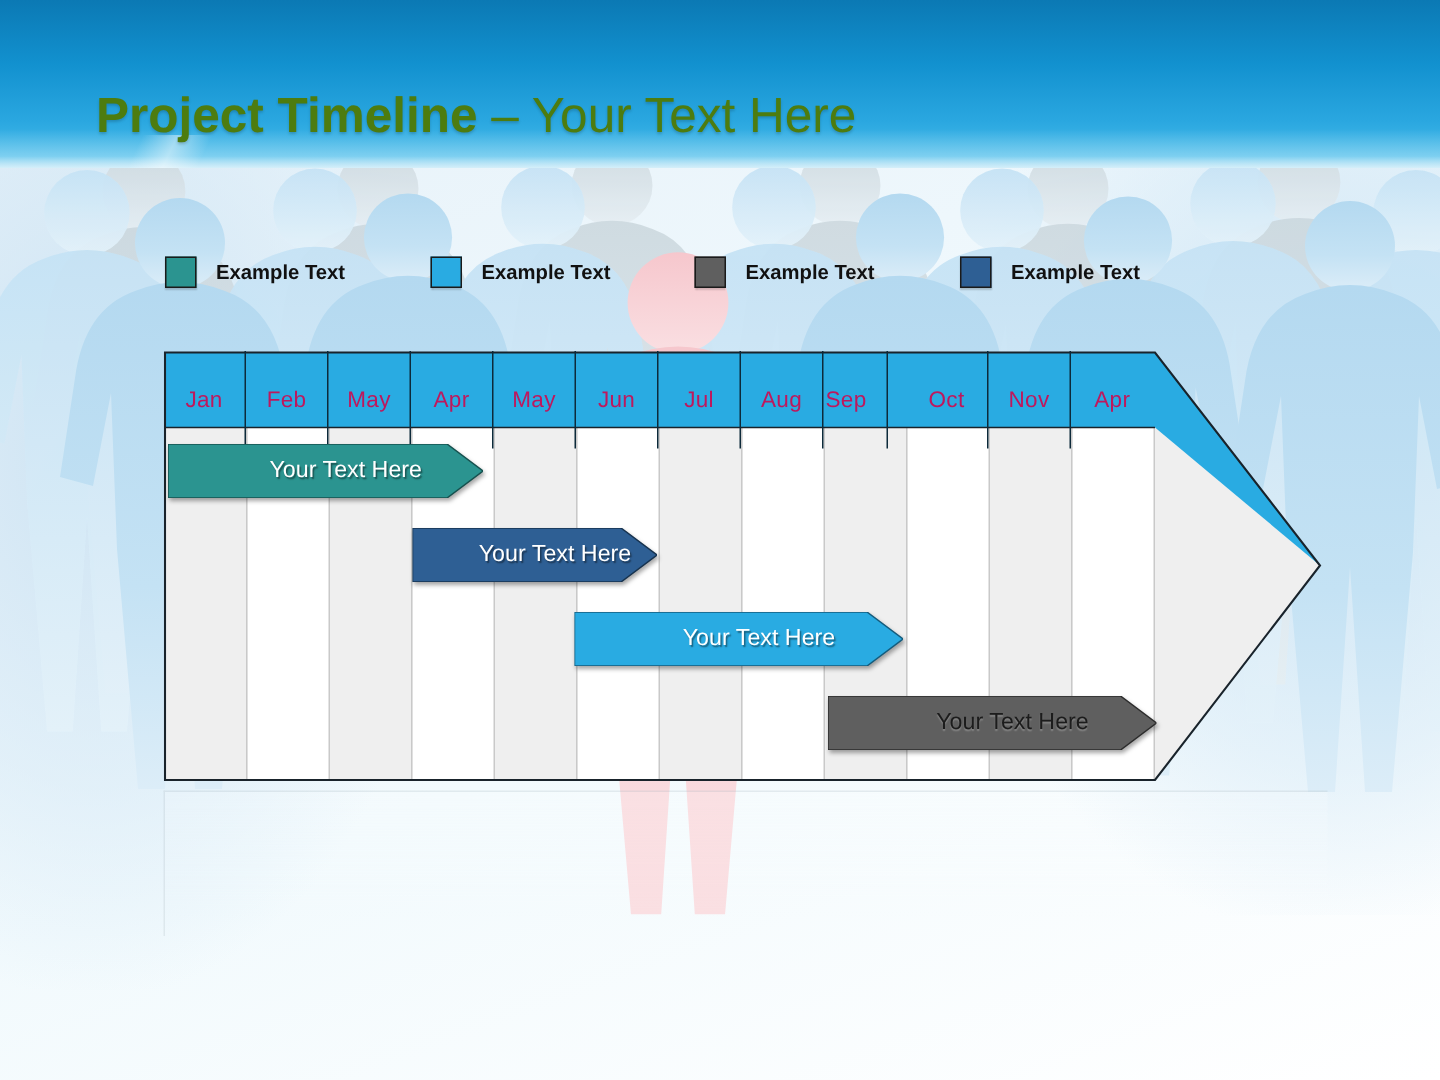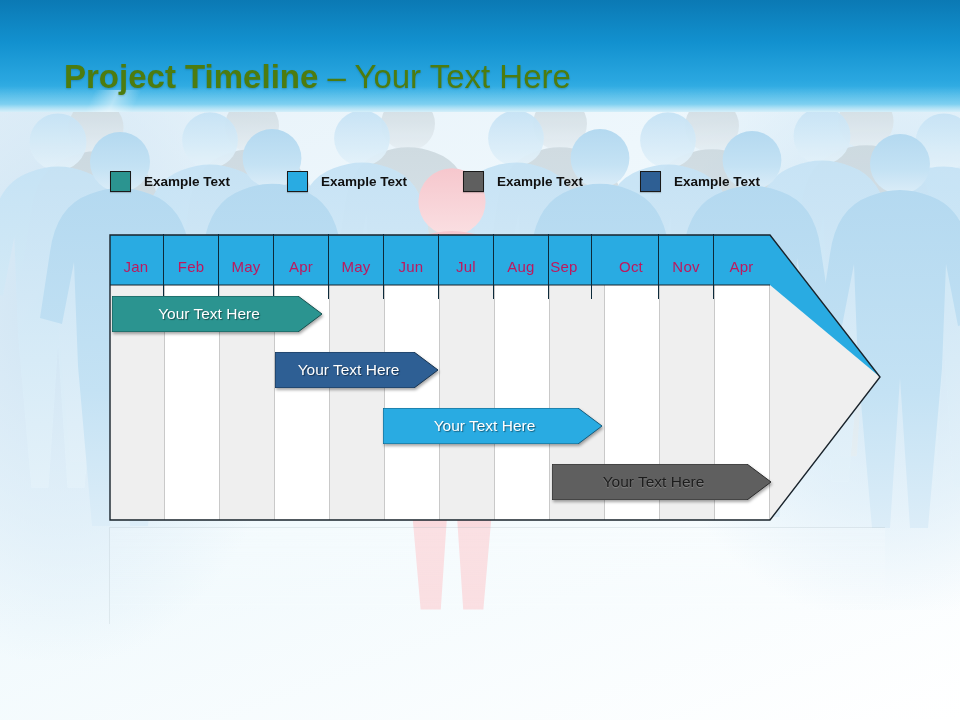--- a/index.html
+++ b/index.html
@@ -66,21 +66,21 @@
   .months{position:absolute;left:0;top:0;width:661px;height:51px;}
   .month-cell{
     position:absolute;top:0;height:65px;box-sizing:border-box;
     display:flex;align-items:center;justify-content:center;
     color:#be185d;font-size:15px;letter-spacing:.2px;
     border-right:1px solid #0d2a3a;
   }
 
   
   .bars{position:absolute;left:0;top:51px;width:775px;height:241px;}
-  .bar{position:absolute;height:52px;}
+  .bar{position:absolute;height:52px;padding-left:43px;}
   .bar svg{position:absolute;left:0;top:0;display:block;
     filter:drop-shadow(1px 2px 1.5px rgba(0,0,0,0.35));}
   .bar-label{
     position:absolute;left:0;top:0;height:36px;width:100%;
     display:flex;align-items:center;justify-content:center;
     color:#ffffff;font-size:15.5px;white-space:nowrap;
     text-shadow:1px 1px 1px rgba(0,0,0,0.45);
     padding-right:16px;box-sizing:border-box;
   }
   .bar-label.dark{color:#1c1c1c;text-shadow:0 1px 1px rgba(255,255,255,0.25);}

